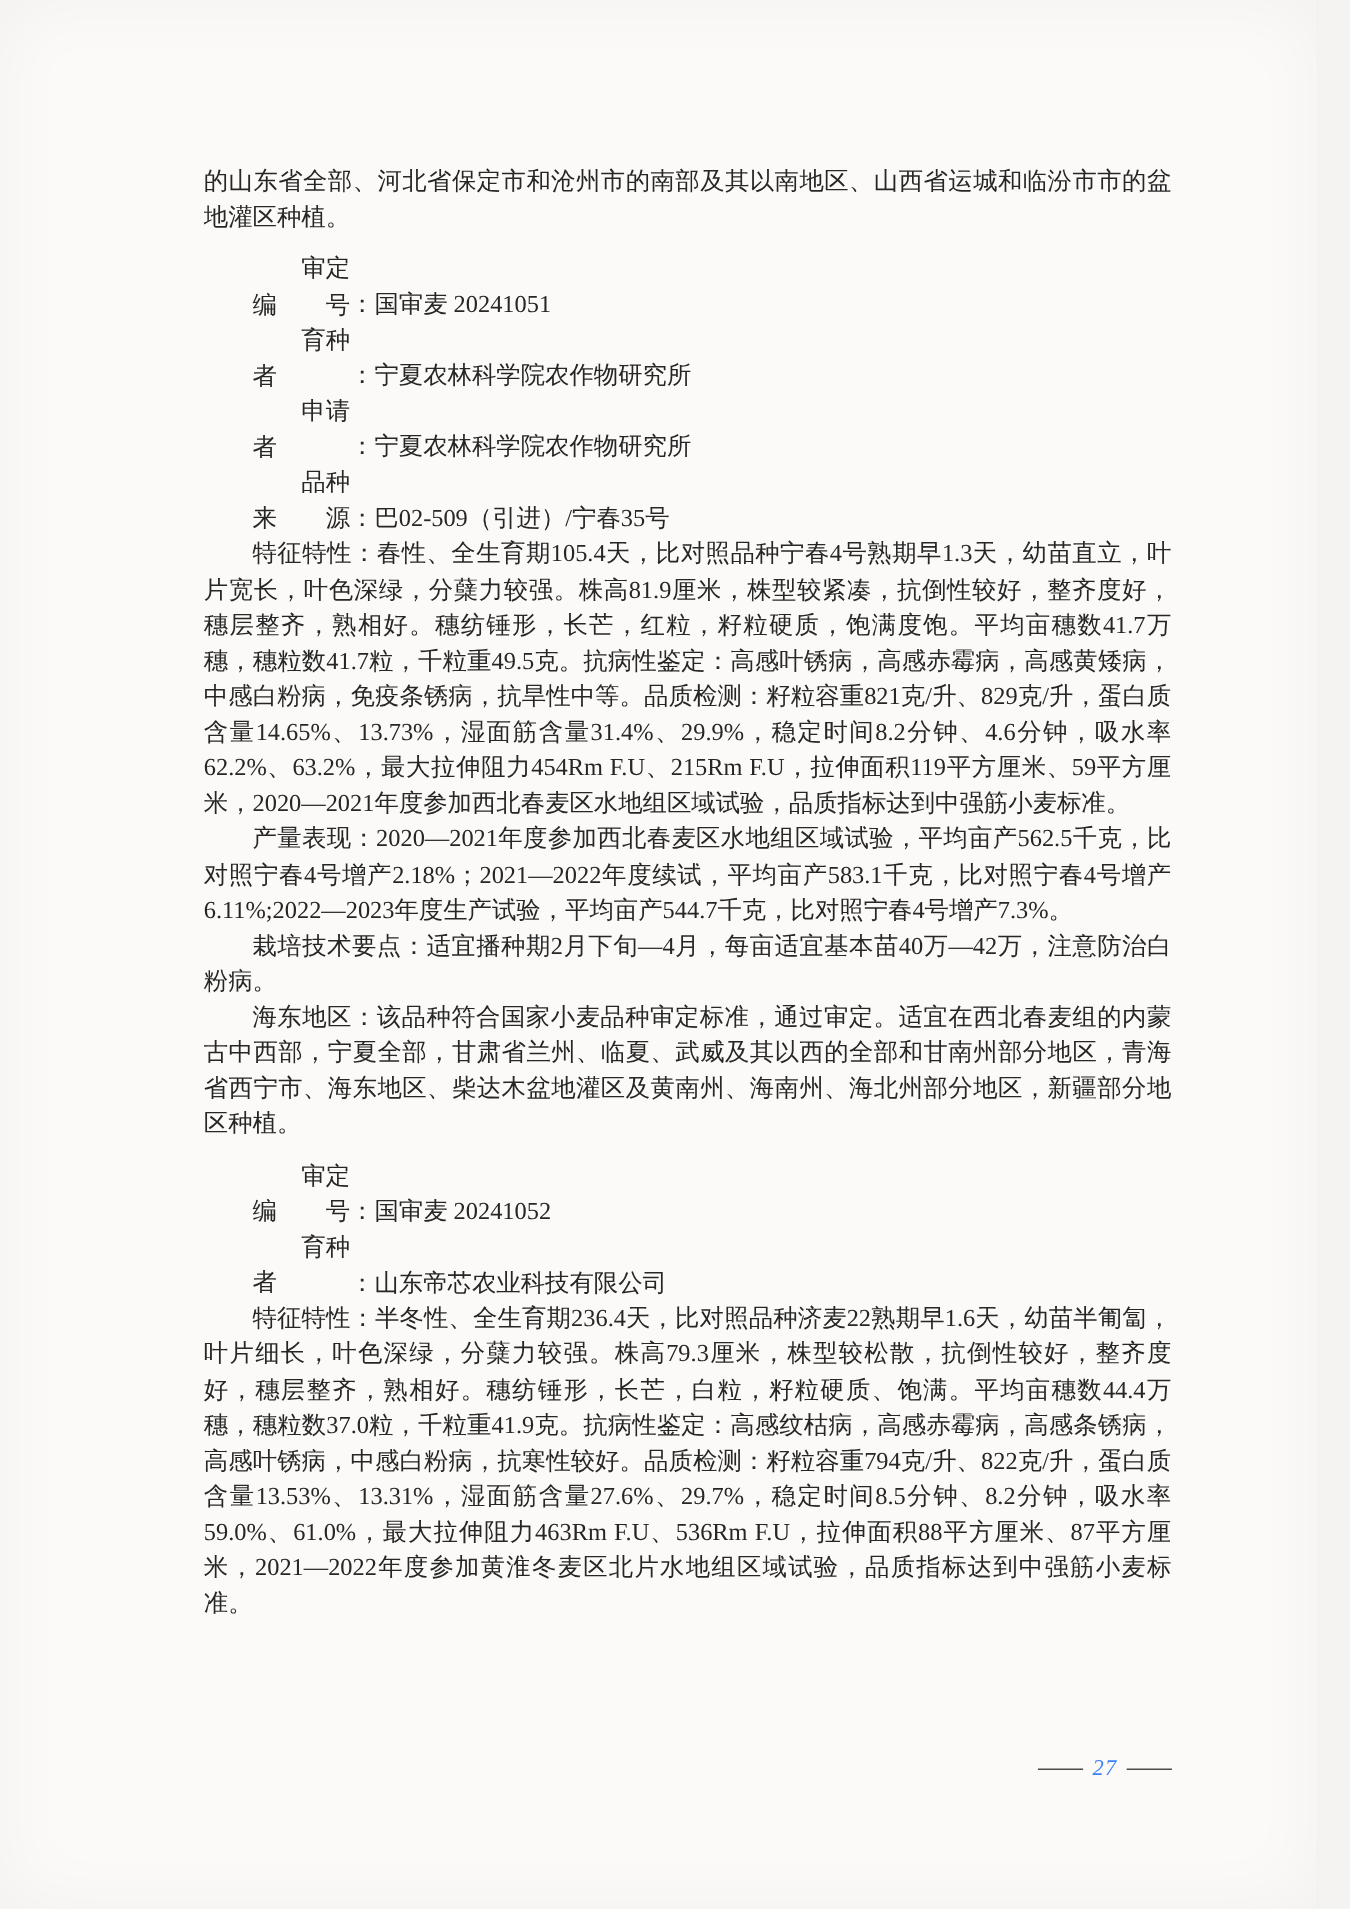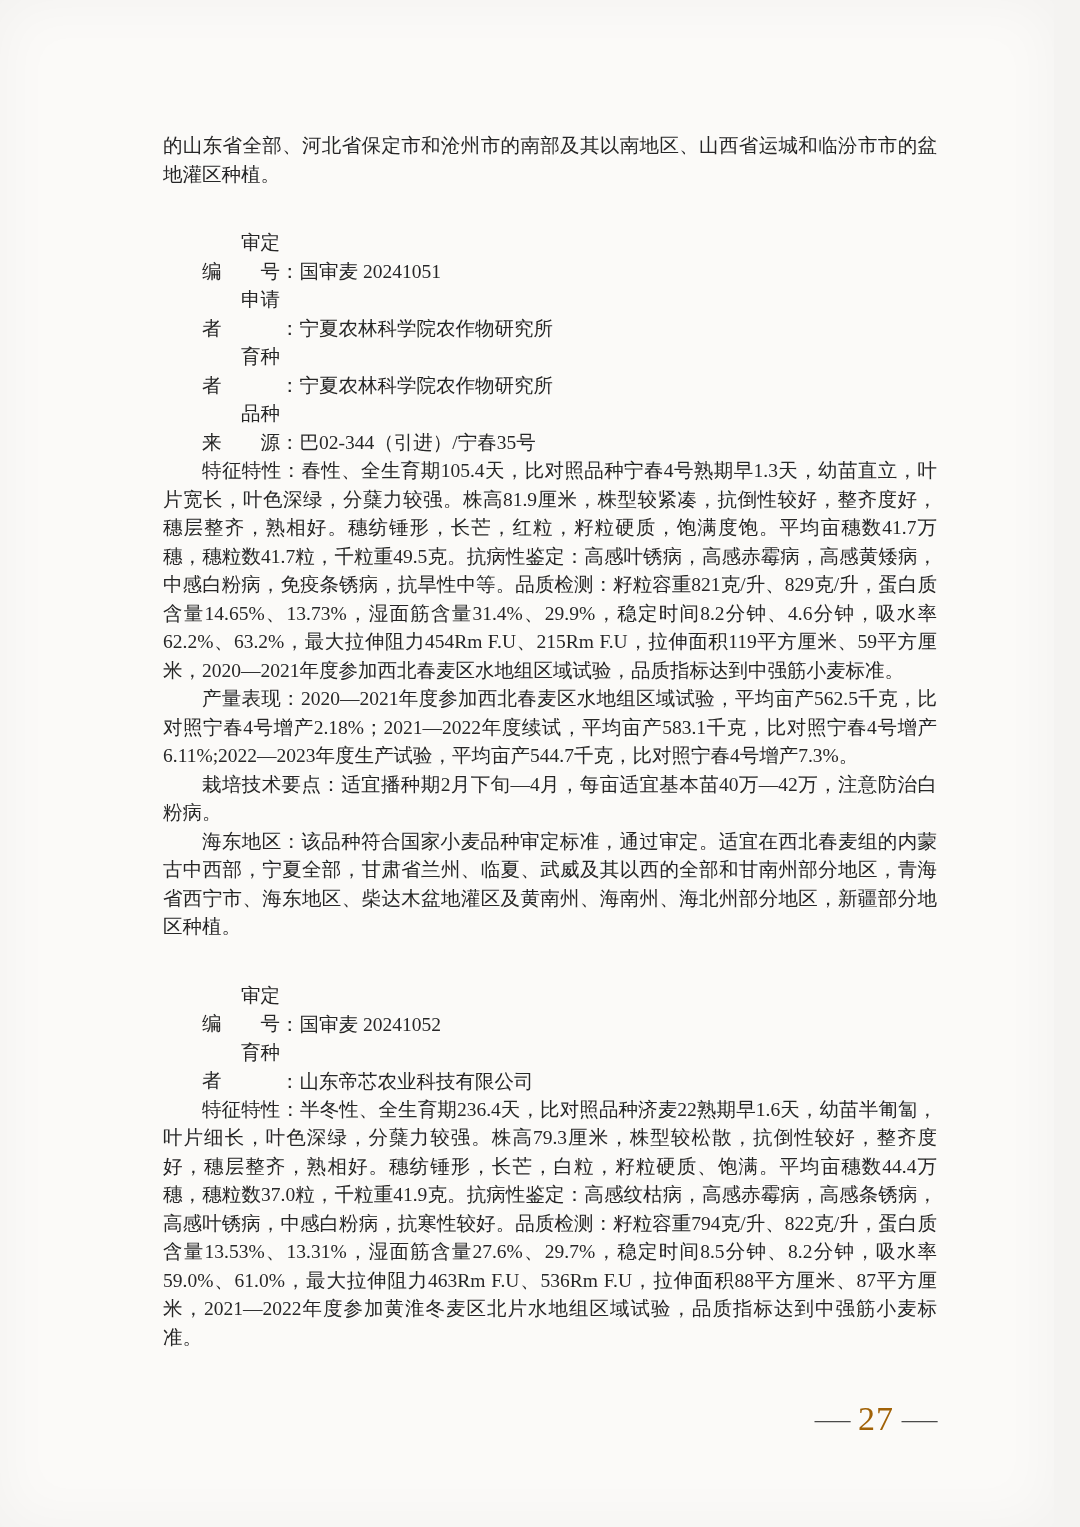--- a/index.html
+++ b/index.html
@@ -19,21 +19,21 @@
   .text-column {
     position: absolute;
     left: 163px; top: 132px;
     width: 774px;
     font-size: 19.5px;
     line-height: 28.5px;
     text-align: justify;
   }
   .para { margin: 0; text-indent: 2em; }
   .para.no-indent { text-indent: 0; }
-  .entry { margin-top: 40px; font-family: Liberation Serif, serif; }
+  .entry { margin-top: 13px; font-family: Liberation Serif, serif; }
   .field { text-indent: 2em; }
   .flabel {
     display: inline-block;
     width: 4em;
     text-align: justify;
     text-align-last: justify;
   }
   .footer {
     position: absolute;
     top: 1402px; left: 163px; width: 774px;
@@ -45,46 +45,47 @@
     box-sizing: border-box;
   }
   .dash {
     display: inline-block;
     font-size: 23px;
     color: #4a4a4a;
     transform: scaleX(1.55);
     line-height: 1;
   }
   .pagenum {
-    font-size: 34px;
-    color: #a16207;
+    font-size: 18px;
+    color: #3b82f6;
     letter-spacing: 1px;
     line-height: 1;
+    font-style: italic;
   }
 </style>
 </head>
 <body>
 
 <div class="page">
   <div class="text-column">
 
     <p class="para no-indent">的山东省全部、河北省保定市和沧州市的南部及其以南地区、山西省运城和临汾市市的盆地灌区种植。</p>
 
     <section class="entry">
       <div class="field">
         <span class="flabel">审定编号</span><span class="colon">：</span><span class="fvalue">国审麦 20241051</span>
       </div>
       <div class="field">
+        <span class="flabel">育种者</span><span class="colon">：</span><span class="fvalue">宁夏农林科学院农作物研究所</span>
+      </div>
+      <div class="field">
         <span class="flabel">申请者</span><span class="colon">：</span><span class="fvalue">宁夏农林科学院农作物研究所</span>
       </div>
       <div class="field">
-        <span class="flabel">育种者</span><span class="colon">：</span><span class="fvalue">宁夏农林科学院农作物研究所</span>
-      </div>
-      <div class="field">
-        <span class="flabel">品种来源</span><span class="colon">：</span><span class="fvalue">巴02-344（引进）/宁春35号</span>
+        <span class="flabel">品种来源</span><span class="colon">：</span><span class="fvalue">巴02-509（引进）/宁春35号</span>
       </div>
       <p class="para">特征特性：春性、全生育期105.4天，比对照品种宁春4号熟期早1.3天，幼苗直立，叶片宽长，叶色深绿，分蘖力较强。株高81.9厘米，株型较紧凑，抗倒性较好，整齐度好，穗层整齐，熟相好。穗纺锤形，长芒，红粒，籽粒硬质，饱满度饱。平均亩穗数41.7万穗，穗粒数41.7粒，千粒重49.5克。抗病性鉴定：高感叶锈病，高感赤霉病，高感黄矮病，中感白粉病，免疫条锈病，抗旱性中等。品质检测：籽粒容重821克/升、829克/升，蛋白质含量14.65%、13.73%，湿面筋含量31.4%、29.9%，稳定时间8.2分钟、4.6分钟，吸水率62.2%、63.2%，最大拉伸阻力454Rm F.U、215Rm F.U，拉伸面积119平方厘米、59平方厘米，2020—2021年度参加西北春麦区水地组区域试验，品质指标达到中强筋小麦标准。</p>
       <p class="para">产量表现：2020—2021年度参加西北春麦区水地组区域试验，平均亩产562.5千克，比对照宁春4号增产2.18%；2021—2022年度续试，平均亩产583.1千克，比对照宁春4号增产6.11%;2022—2023年度生产试验，平均亩产544.7千克，比对照宁春4号增产7.3%。</p>
       <p class="para">栽培技术要点：适宜播种期2月下旬—4月，每亩适宜基本苗40万—42万，注意防治白粉病。</p>
       <p class="para">海东地区：该品种符合国家小麦品种审定标准，通过审定。适宜在西北春麦组的内蒙古中西部，宁夏全部，甘肃省兰州、临夏、武威及其以西的全部和甘南州部分地区，青海省西宁市、海东地区、柴达木盆地灌区及黄南州、海南州、海北州部分地区，新疆部分地区种植。</p>
     </section>
 
     <section class="entry">
       <div class="field">
         <span class="flabel">审定编号</span><span class="colon">：</span><span class="fvalue">国审麦 20241052</span>

